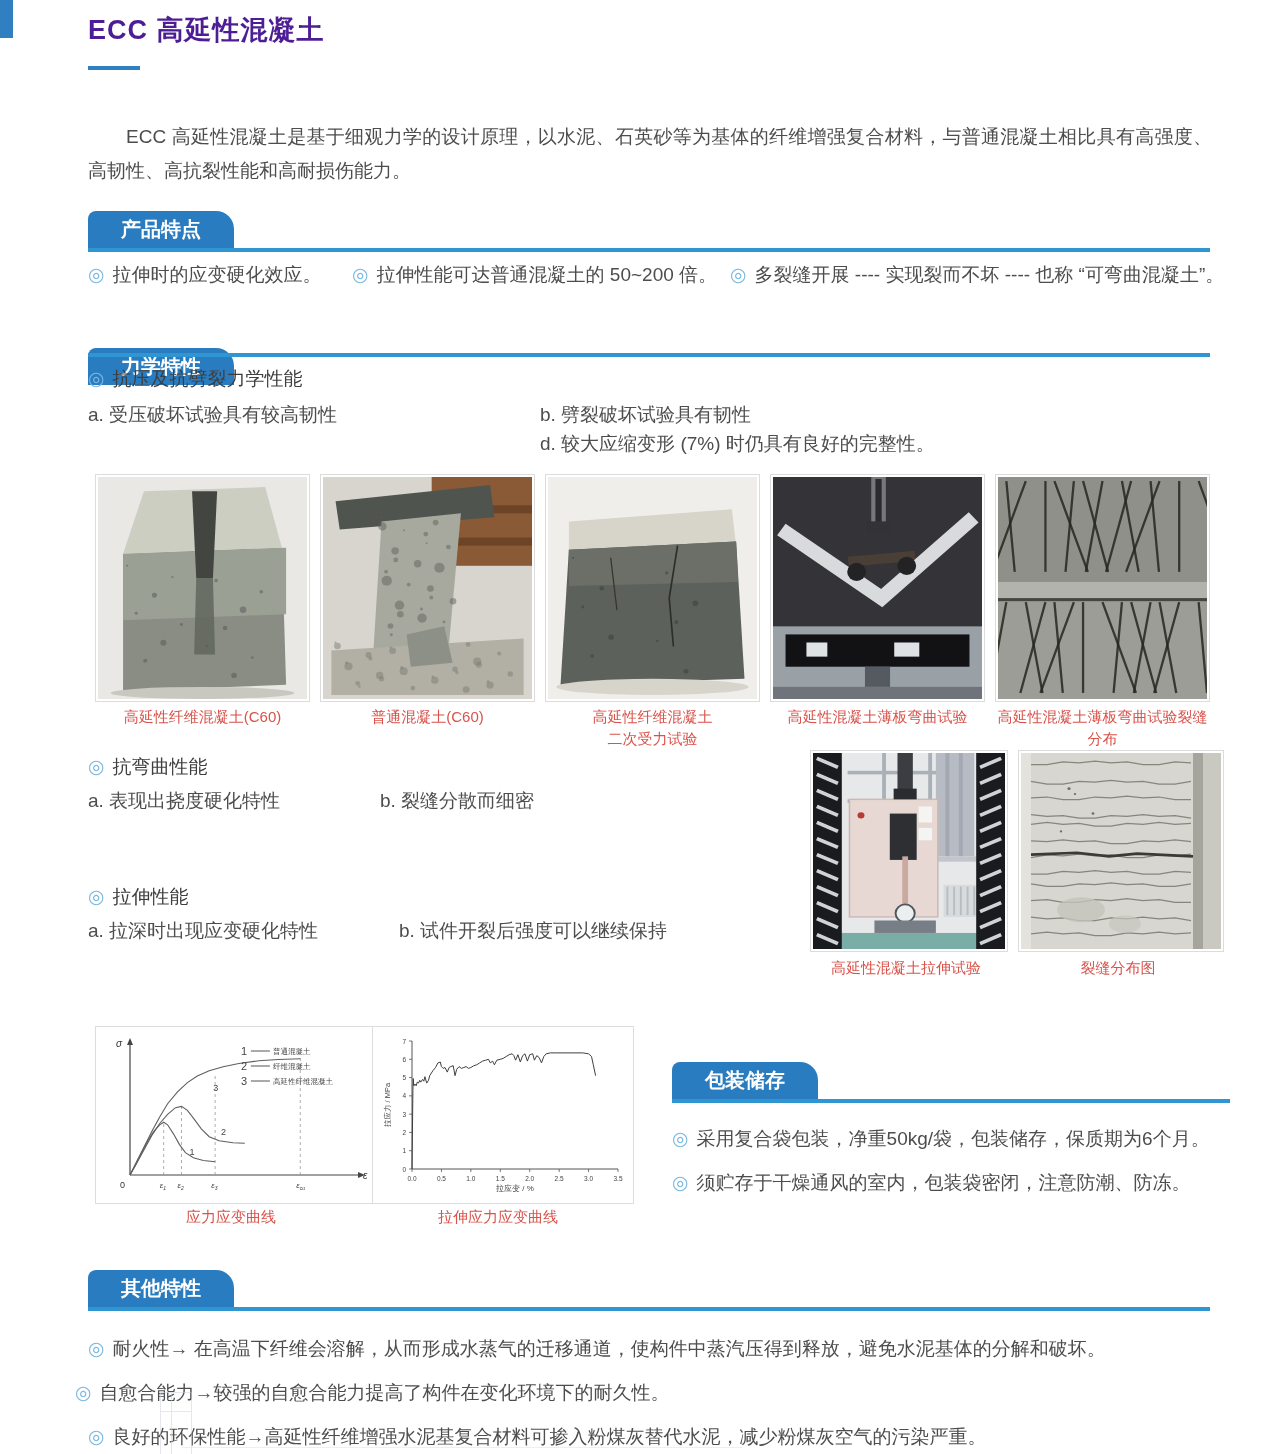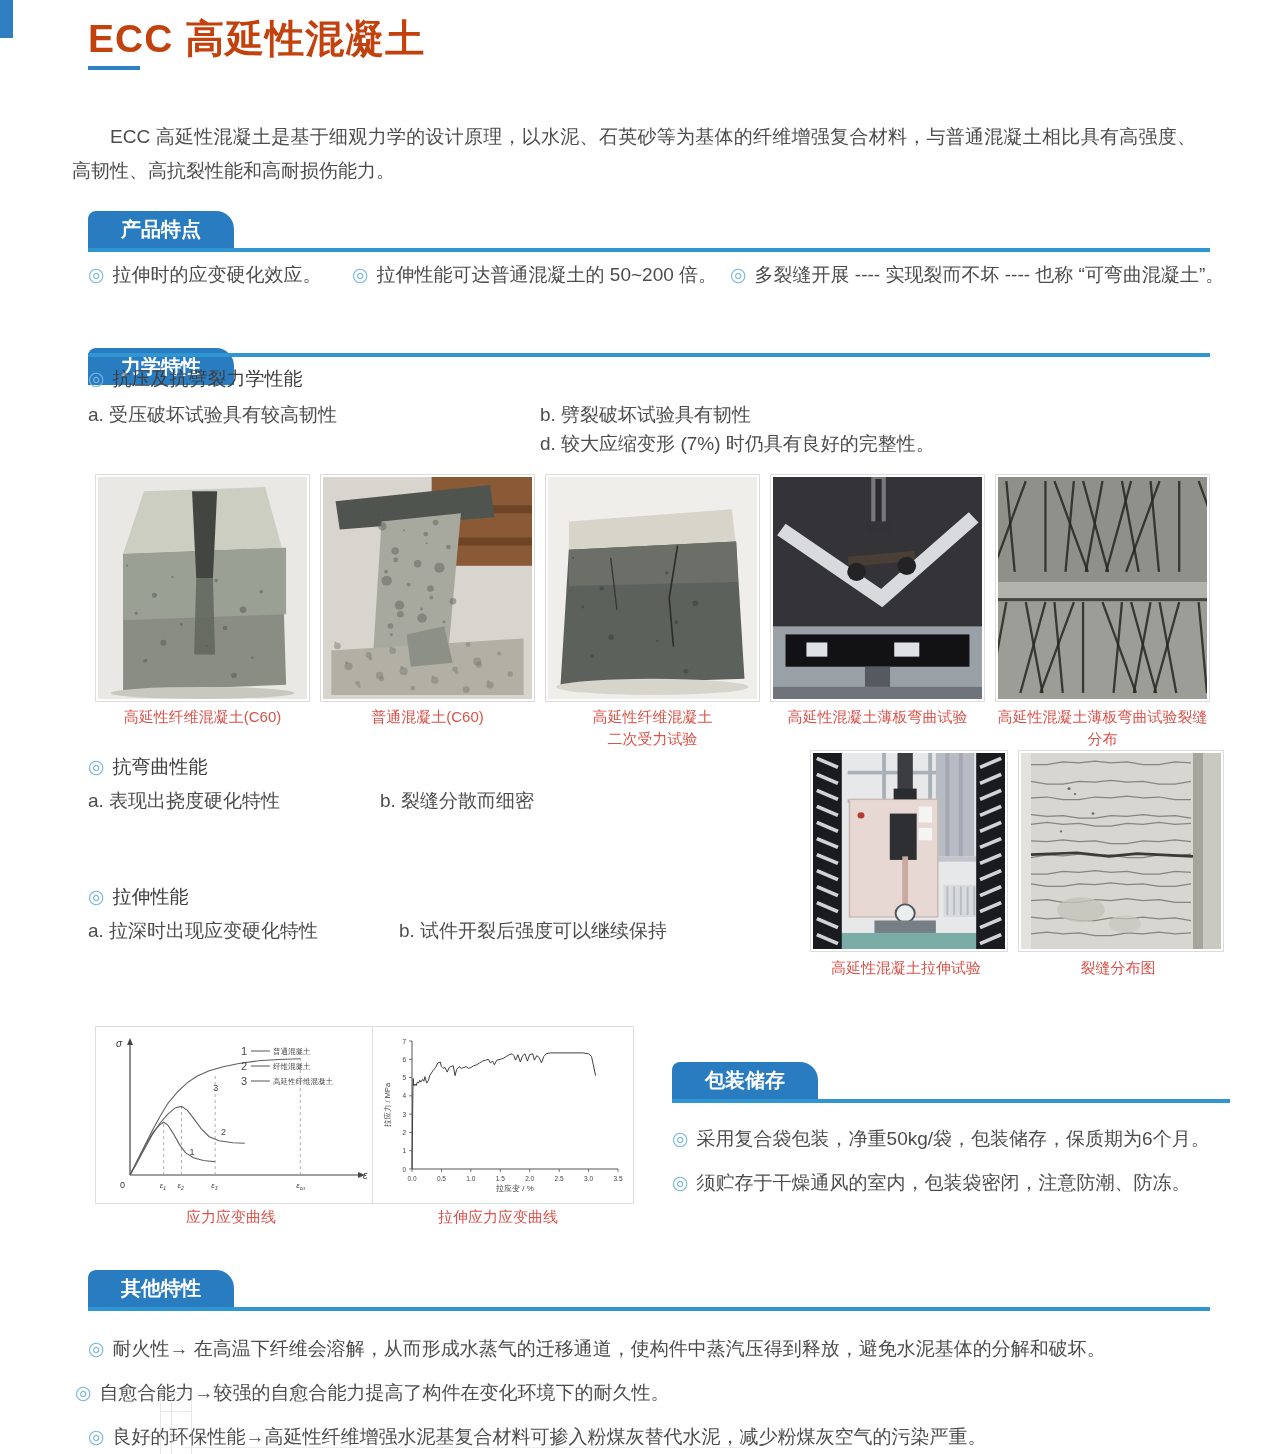--- a/index.html
+++ b/index.html
@@ -1,19 +1,19 @@
 <!DOCTYPE html>
 <html><head>
 <meta charset="utf-8">
 <style>
   html,body{margin:0;padding:0;background:#fff;}
   .page{position:relative;width:1279px;height:1454px;background:#ffffff;overflow:hidden;
         font-family:"Liberation Sans","DejaVu Sans",sans-serif;}
   .abs{position:absolute;}
-  .page-title{font-size:39px;font-weight:700;color:#c2410c;letter-spacing:1px;}
+  .page-title{font-size:27px;font-weight:700;color:#4c1d95;letter-spacing:1px;}
   .title-underline{background:#2f7fc1;height:4px;}
   .corner-mark{background:#2f7fc1;}
   .intro{font-size:19px;color:#4d4d4d;line-height:34px;text-align:justify;text-indent:2em;}
   .tab{background:#2a7cc0;color:#fff;font-size:20px;font-weight:700;height:37px;line-height:37px;
        text-align:center;border-radius:8px 18px 0 0;padding:0 33px;}
   .secline{height:4px;background:#2f96d2;}
   .t19{font-size:19px;color:#4d4d4d;white-space:nowrap;}
   .sub{font-size:19px;font-weight:400;color:#3e3e3e;white-space:nowrap;}
   .bm{color:#79b8df;font-size:19px;margin-right:8px;}
   .cap{color:#d9534b;font-size:15px;line-height:22px;text-align:center;}
@@ -27,21 +27,21 @@
 </head>
 <body>
 
 <div class="page">
 
   <div class="abs corner-mark" style="left:0;top:0;width:13px;height:38px;"></div>
 
   <div class="abs page-title" style="left:88px;top:12px;">ECC 高延性混凝土</div>
   <div class="abs title-underline" style="left:88px;top:66px;width:52px;"></div>
 
-  <div class="abs intro" style="left:72px;top:120px;width:1124px;">ECC 高延性混凝土是基于细观力学的设计原理，以水泥、石英砂等为基体的纤维增强复合材料，与普通混凝土相比具有高强度、高韧性、高抗裂性能和高耐损伤能力。</div>
+  <div class="abs intro" style="left:88px;top:120px;width:1124px;">ECC 高延性混凝土是基于细观力学的设计原理，以水泥、石英砂等为基体的纤维增强复合材料，与普通混凝土相比具有高强度、高韧性、高抗裂性能和高耐损伤能力。</div>
 
   <div class="abs tab" style="left:88px;top:211px;"><span>产品特点</span></div>
   <div class="abs secline" style="left:88px;top:248px;width:1122px;"></div>
   <div class="abs t19" style="left:88px;top:262px;"><span class="bm">◎</span><span>拉伸时的应变硬化效应。</span></div>
   <div class="abs t19" style="left:352px;top:262px;"><span class="bm">◎</span><span>拉伸性能可达普通混凝土的 50~200 倍。</span></div>
   <div class="abs t19" style="left:730px;top:262px;"><span class="bm">◎</span><span>多裂缝开展 ---- 实现裂而不坏 ---- 也称 “可弯曲混凝土”。</span></div>
 
   <div class="abs tab" style="left:88px;top:316px;margin-top:32px;"><span>力学特性</span></div>
   <div class="abs secline" style="left:88px;top:353px;width:1122px;"></div>
 

